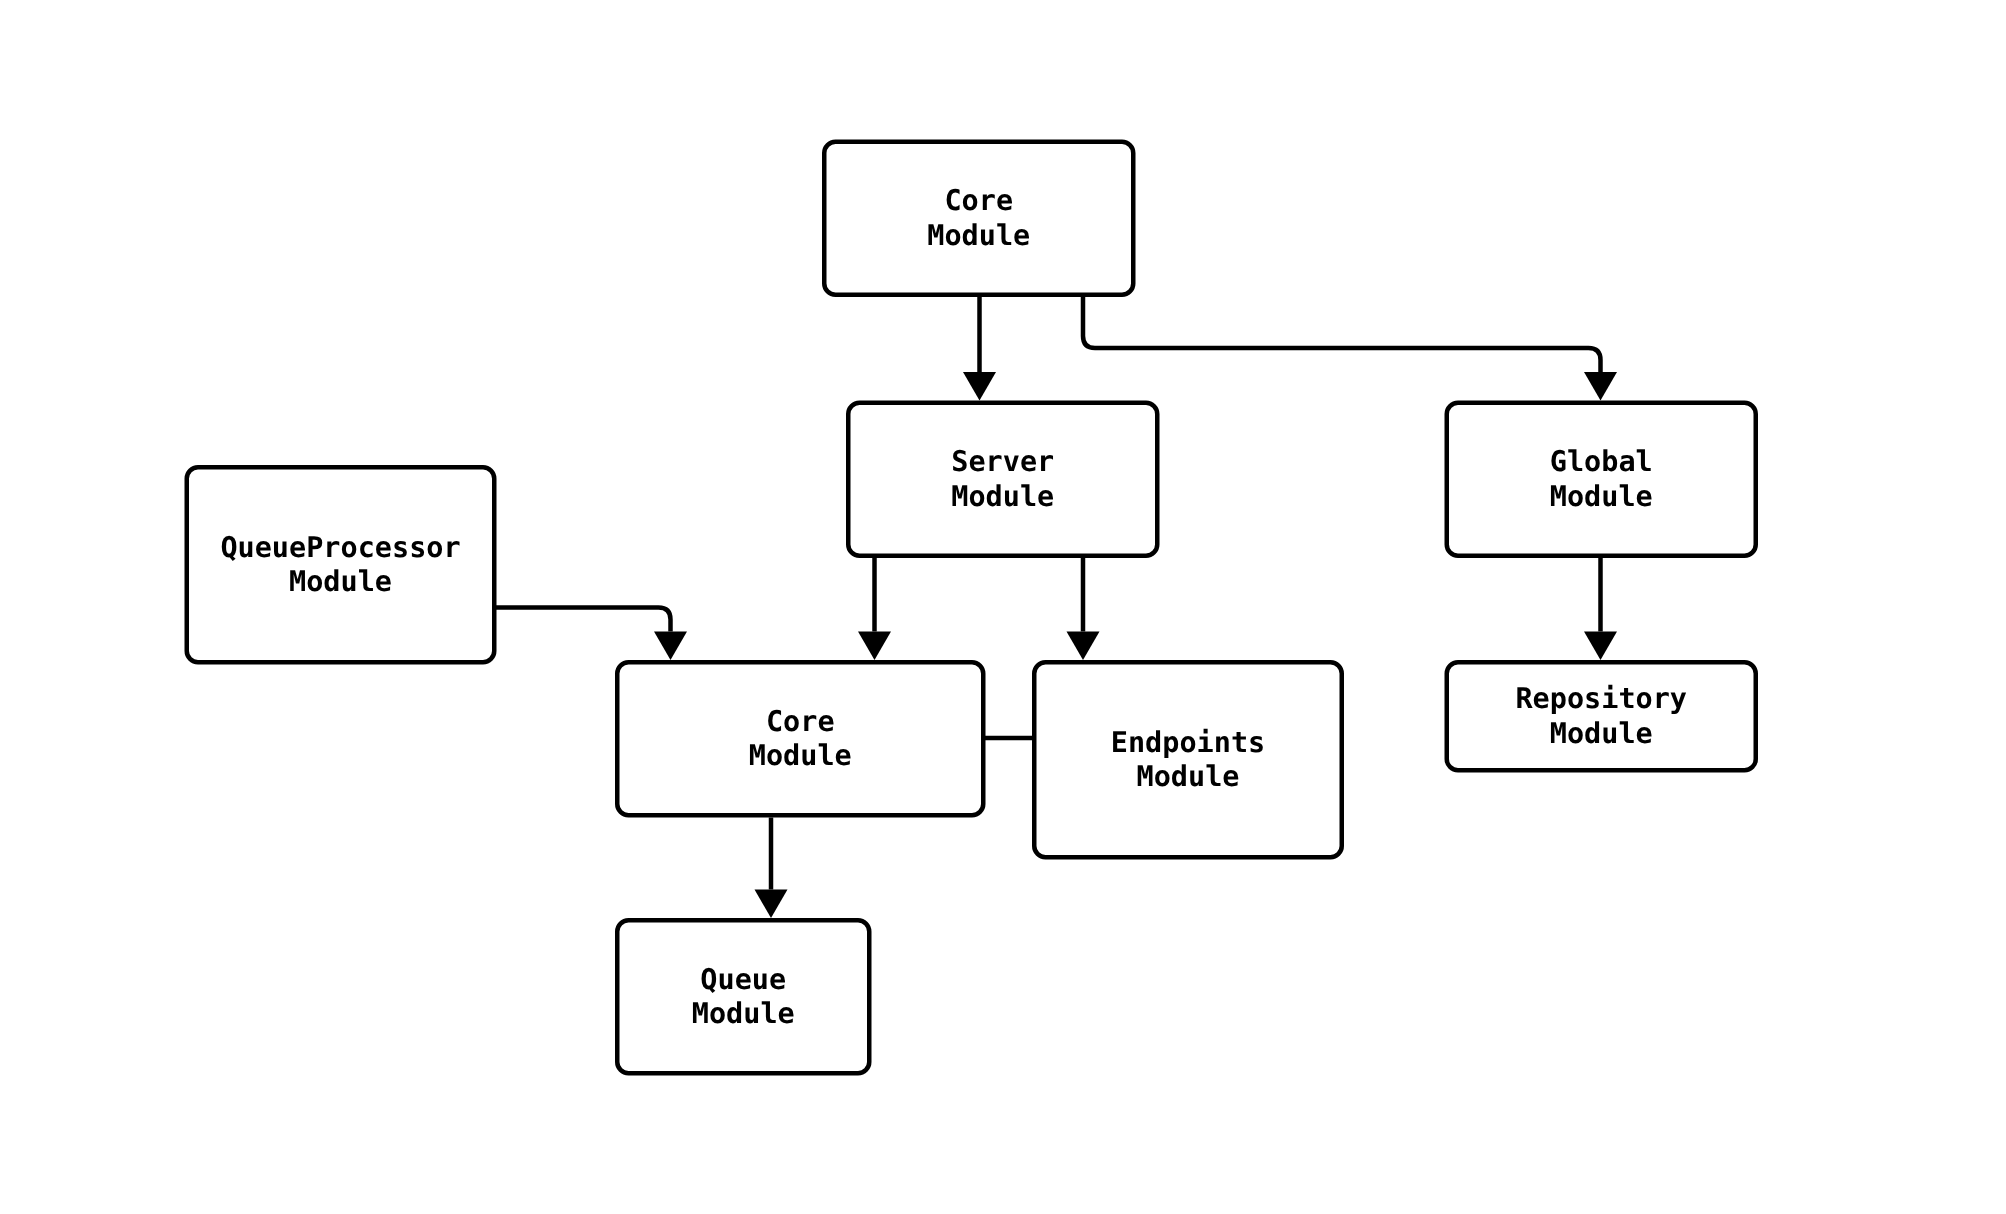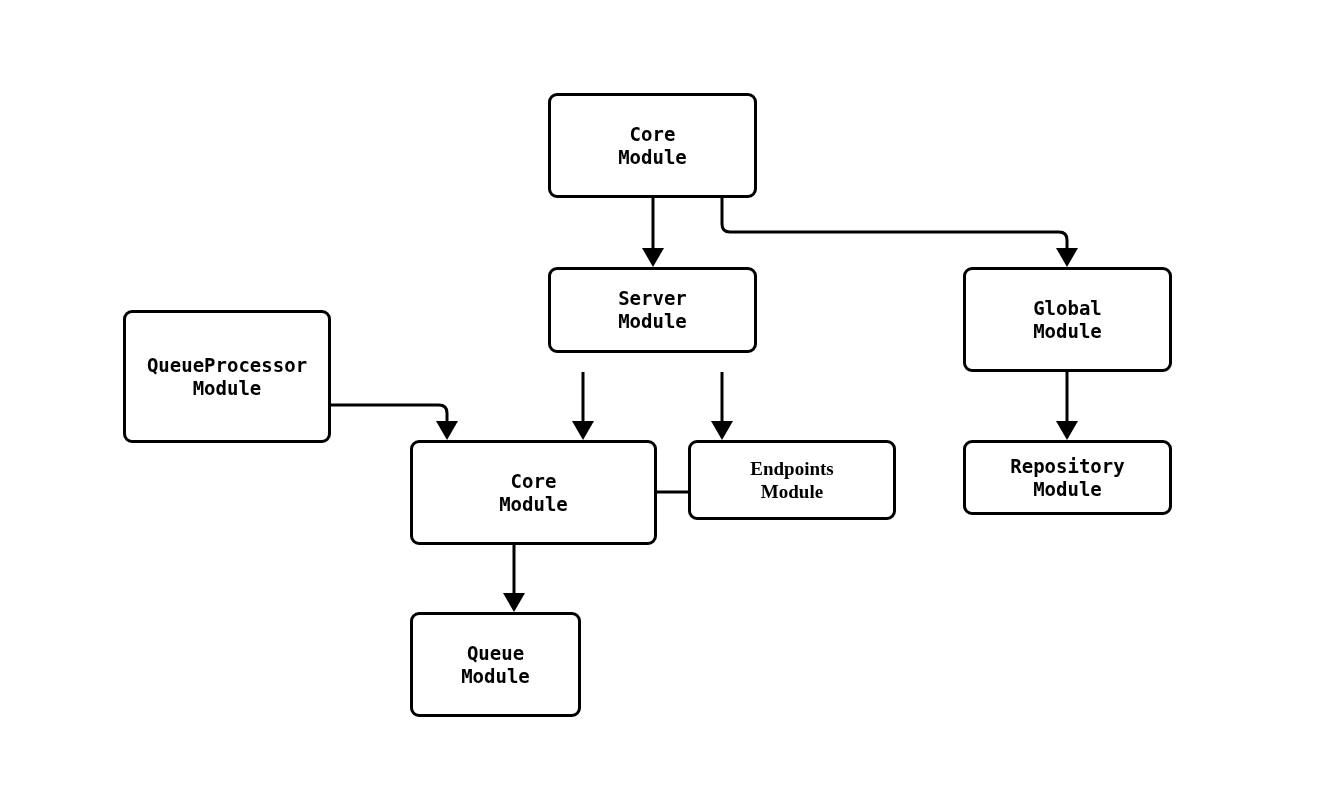--- a/index.html
+++ b/index.html
@@ -103,36 +103,36 @@
   <div class="node" style="left:548px; top:93px; width:209px; height:105px;">
     <span class="label">Core
 Module</span>
   </div>
 
   <div class="node" style="left:123px; top:267px; width:208px; height:133px;margin-top:43px;">
     <span class="label">QueueProcessor
 Module</span>
   </div>
 
-  <div class="node" style="left:548px; top:267px; width:209px; height:86px;align-items:center;">
+  <div class="node" style="left:564px; top:267px; width:209px; height:105px;align-items:center;">
     <span class="label">Server
 Module</span>
   </div>
 
   <div class="node" style="left:963px; top:267px; width:209px; height:105px;">
     <span class="label">Global
 Module</span>
   </div>
 
   <div class="node" style="left:410px; top:440px; width:247px; height:105px;">
     <span class="label">Core
 Module</span>
   </div>
 
-  <div class="node" style="left:688px; top:440px; width:208px; height:80px;font-family:Liberation Serif, serif;">
+  <div class="node" style="left:688px; top:440px; width:208px; height:133px;">
     <span class="label">Endpoints
 Module</span>
   </div>
 
   <div class="node" style="left:963px; top:440px; width:209px; height:75px;">
     <span class="label">Repository
 Module</span>
   </div>
 
   <div class="node" style="left:410px; top:612px; width:171px; height:105px;">

